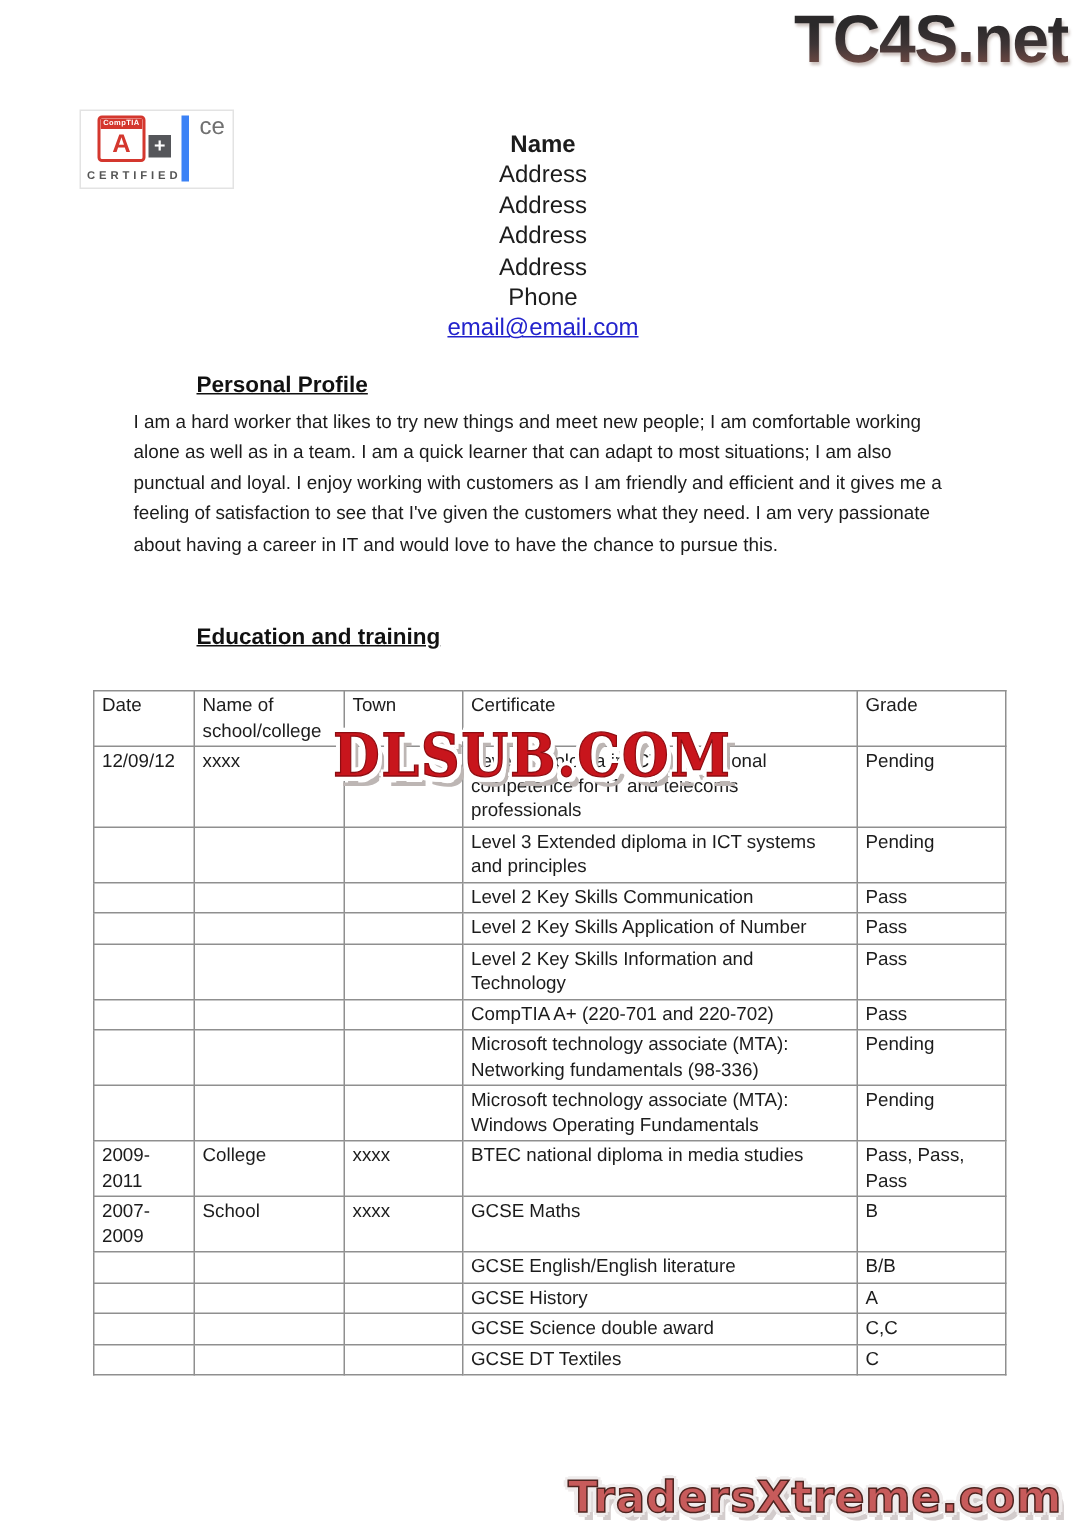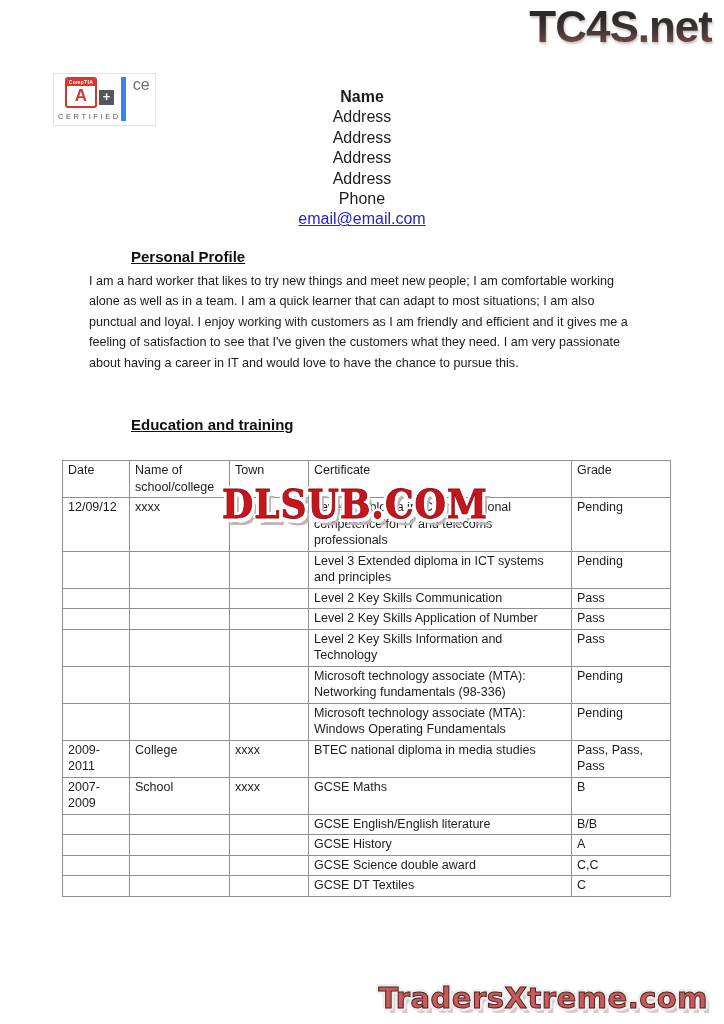--- a/index.html
+++ b/index.html
@@ -35,21 +35,21 @@
     text-align:center; letter-spacing:0.3px; font-weight:bold;
   }
   .comptia-a{
     color:#d4372e; font-weight:bold; font-size:17px; line-height:20px; text-align:center;
   }
   .comptia-plus{
     width:15px; height:15px; background:#55565a; color:#fff; font-weight:bold;
     font-size:13px; line-height:14px; text-align:center; margin-left:2px; margin-top:13px;
   }
   .comptia-certified{
-    margin-top:4px; font-size:7.5px; letter-spacing:2.6px; color:#555; font-weight:normal;
+    margin-top:4px; font-size:7.5px; letter-spacing:2.6px; color:#555; font-weight:bold;
   }
   .comptia-right{
     border-left:5px solid #3b82f6; padding-left:7px;
     display:flex; align-items:flex-start;
   }
   .comptia-ce{font-size:16px; color:#707070; line-height:16px; padding-bottom:1px;}
 
   
   .contact{
     position:absolute; top:87px; left:0; width:724px; text-align:center;
@@ -196,20 +196,27 @@
           <td></td>
           <td></td>
           <td></td>
           <td>Level 2 Key Skills Information and Technology</td>
           <td>Pass</td>
         </tr>
         <tr>
           <td></td>
           <td></td>
           <td></td>
+          <td>CompTIA A+ (220-701 and 220-702)</td>
+          <td>Pass</td>
+        </tr>
+        <tr>
+          <td></td>
+          <td></td>
+          <td></td>
           <td>Microsoft technology associate (MTA): Networking fundamentals (98-336)</td>
           <td>Pending</td>
         </tr>
         <tr>
           <td></td>
           <td></td>
           <td></td>
           <td>Microsoft technology associate (MTA): Windows Operating Fundamentals</td>
           <td>Pending</td>
         </tr>

